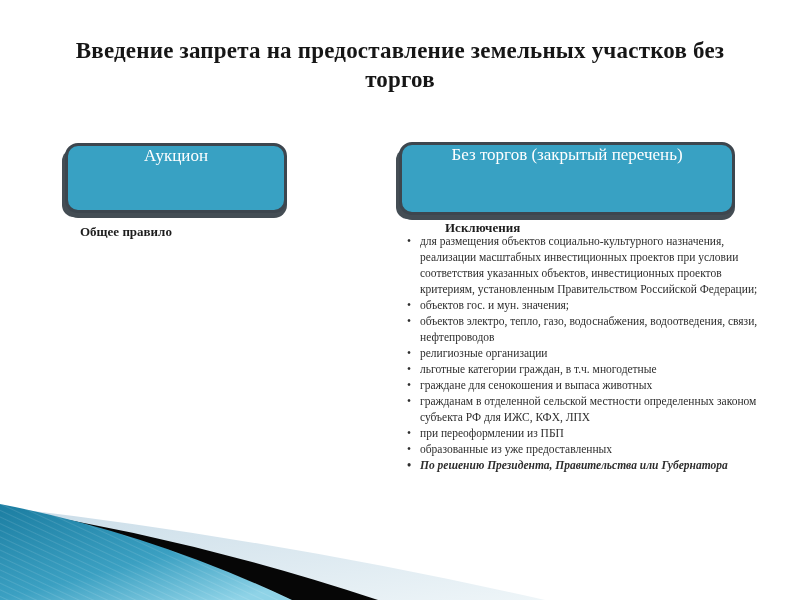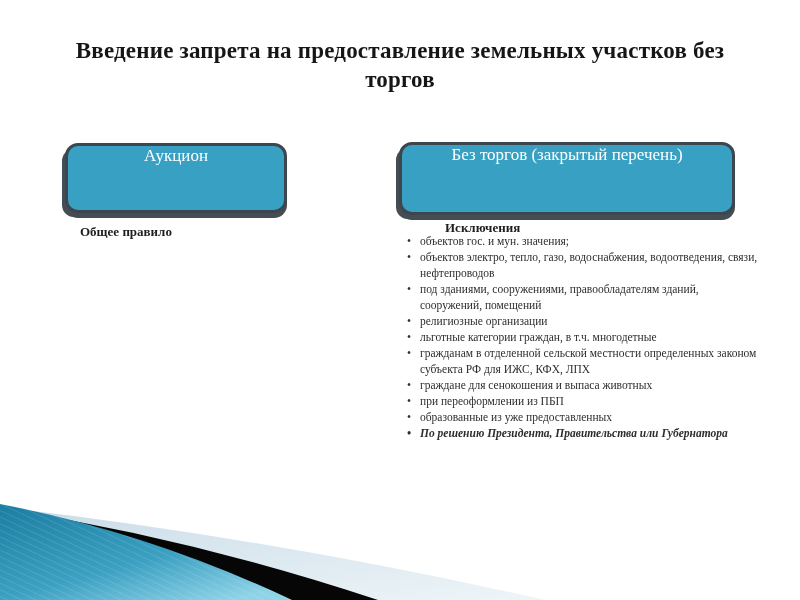--- a/index.html
+++ b/index.html
@@ -81,27 +81,27 @@
     <span>Аукцион</span>
   </div>
   <div class="caption caption-left">Общее правило</div>
 
   <div class="shape-box box-right">
     <span>Без торгов (закрытый перечень)</span>
   </div>
   <div class="caption caption-right">Исключения</div>
 
   <ul class="exceptions-list">
+    <li>для размещения объектов социально-культурного назначения, реализации масштабных инвестиционных проектов при условии соответствия указанных объектов, инвестиционных проектов критериям, установленным Правительством Российской Федерации;</li>
     <li>объектов гос. и мун. значения;</li>
     <li>объектов электро, тепло, газо, водоснабжения, водоотведения, связи, нефтепроводов</li>
-    <li>под зданиями, сооружениями, правообладателям зданий, сооружений, помещений</li>
     <li>религиозные организации</li>
     <li>льготные категории  граждан, в т.ч. многодетные</li>
+    <li>граждане для сенокошения и выпаса животных</li>
     <li>гражданам в отделенной сельской местности определенных законом субъекта РФ для ИЖС, КФХ, ЛПХ</li>
-    <li>граждане для сенокошения и выпаса животных</li>
     <li>при переоформлении из ПБП</li>
     <li>образованные из уже предоставленных</li>
     <li class="emphasis">По решению  Президента,  Правительства или Губернатора</li>
   </ul>
 
   <svg class="decor" width="800" height="600" viewBox="0 0 800 600" aria-hidden="true">
     <defs>
       <linearGradient id="tealGrad" x1="0" y1="0" x2="0.8" y2="1">
         <stop offset="0" stop-color="#1b7da1"></stop>
         <stop offset="0.6" stop-color="#3ba0c2"></stop>

